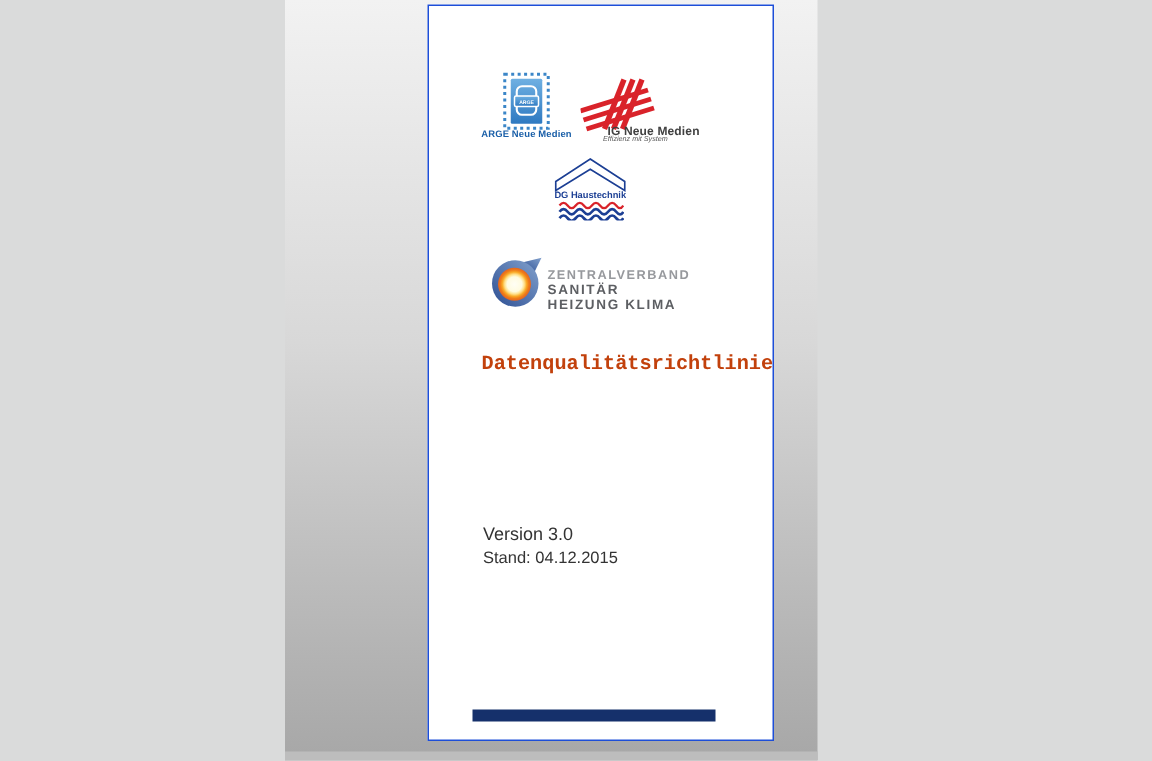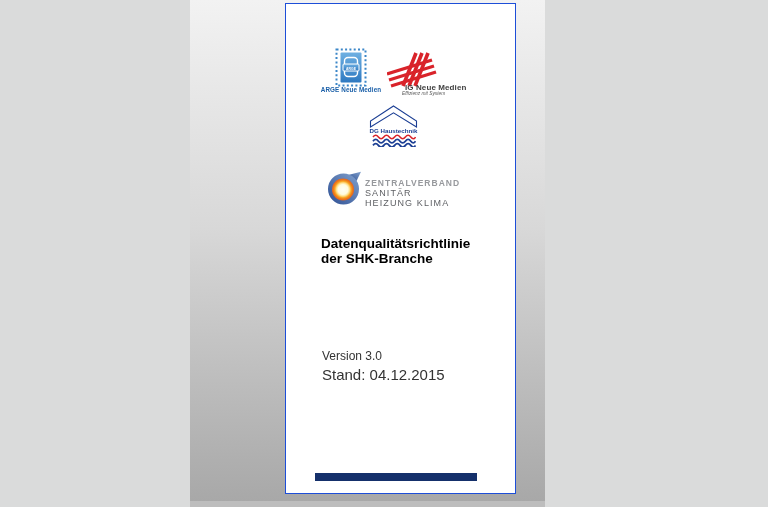--- a/index.html
+++ b/index.html
@@ -40,29 +40,29 @@
   .ig-tagline{
     left:116px;top:86.5px;width:70px;
     font-size:4.8px;font-style:italic;color:#5a5a5a;
   }
   .dg-label{
     left:82px;top:122.5px;width:51px;text-align:center;
     font-size:6.2px;font-weight:bold;color:#1c3f94;
   }
   .zv-text{left:79px;top:174px;width:120px;line-height:10px;}
   .zv-line1{font-size:8.5px;font-weight:600;color:#97999d;letter-spacing:1px;}
-  .zv-line2,.zv-line3{font-size:9px;font-weight:normal;color:#5d5f63;letter-spacing:1.1px;}
+  .zv-line2,.zv-line3{font-size:9px;font-weight:bold;color:#5d5f63;letter-spacing:1.1px;}
 
   
   .doc-title{
     left:35px;top:233px;width:170px;
-    font-size:13.5px;font-weight:bold;color:#000000;line-height:14.5px;
+    font-size:13.5px;font-weight:bold;color:#c2410c;line-height:14.5px;font-family:Liberation Mono, monospace;
   }
   .version-line{left:36px;top:345px;font-size:12px;color:#333333;}
-  .date-line{left:36px;top:362px;font-size:15px;color:#333333;text-align:right;}
+  .date-line{left:36px;top:362px;font-size:11px;color:#333333;text-align:right;}
 
   
   .footer-bar{
     left:29px;top:469px;width:162px;height:8px;background:#15306b;
   }
 
   svg{display:block;}
 </style>
 </head>
 <body>
@@ -137,21 +137,20 @@
       <circle cx="16" cy="18.5" r="11" fill="url(#zvo)"></circle>
     </svg>
     <div class="abs zv-text">
       <div class="zv-line1">ZENTRALVERBAND</div>
       <div class="zv-line2">SANITÄR</div>
       <div class="zv-line3">HEIZUNG KLIMA</div>
     </div>
 
     <div class="abs doc-title">
       <div>Datenqualitätsrichtlinie</div>
-      <div>der SHK-Branche</div>
     </div>
 
     <div class="abs version-line">Version 3.0</div>
     <div class="abs date-line">Stand: 04.12.2015</div>
 
     <div class="abs footer-bar"></div>
 
   </div>
 </div>
 

